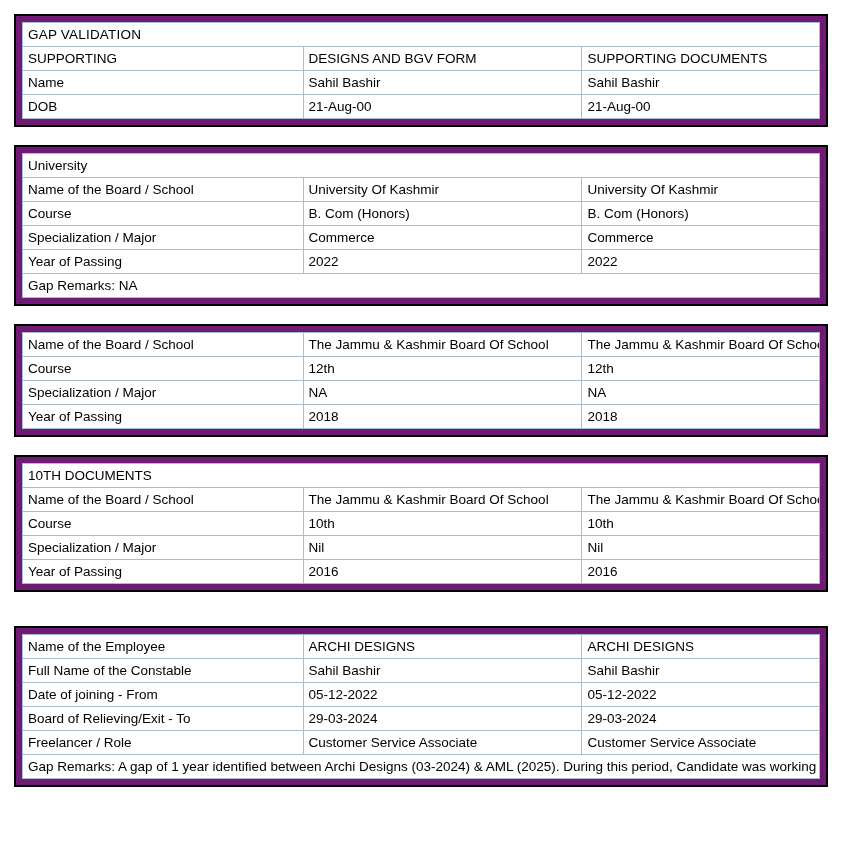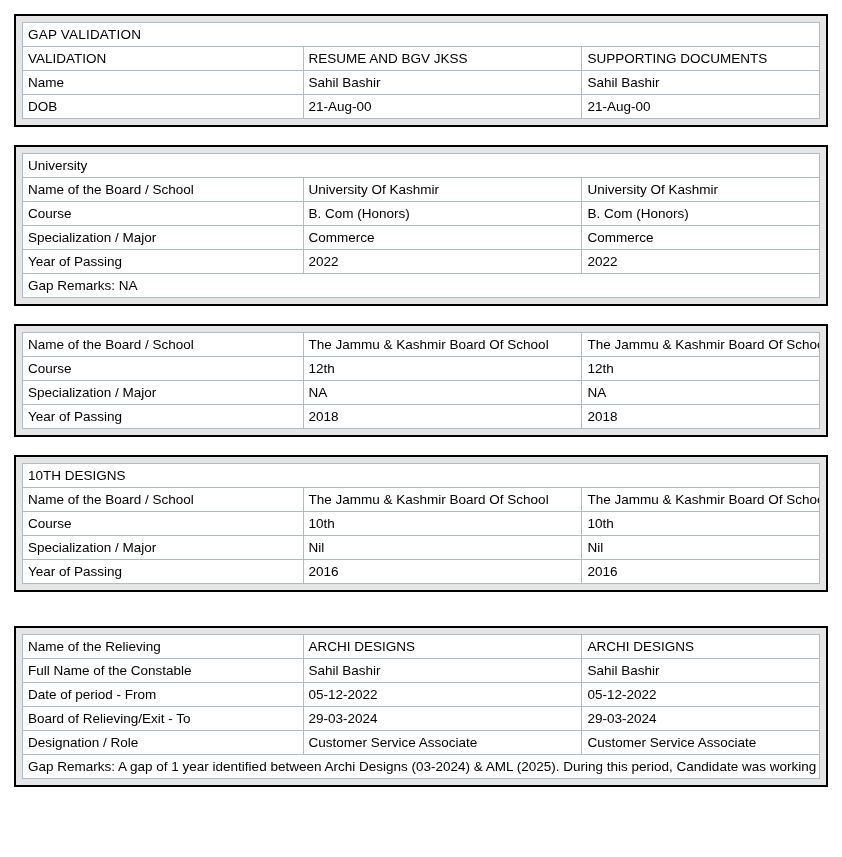--- a/index.html
+++ b/index.html
@@ -20,21 +20,21 @@
     position: relative;
     box-sizing: border-box;
     padding: 14px 14px 0 14px;
   }
 
   
   .block {
     border: 2px solid #000000;
     box-sizing: border-box;
     padding: 6px;
-    background: #e5e5e5;
+    background: #701a75;
   }
   .spacer-lg { height: 18px; }
 
   table.grid {
     border-collapse: collapse;
     width: 100%;
     table-layout: fixed;
   }
   table.grid col.c1 { width: 35.2%; }
   table.grid col.c2 { width: 35.0%; }
@@ -87,22 +87,22 @@
       <colgroup>
           <col class="c1">
           <col class="c2">
           <col class="c3">
         </colgroup>
       <tbody>
         <tr>
           <td class="title-cell" colspan="3">GAP VALIDATION</td>
         </tr>
         <tr>
-          <td class="hdr">VALIDATION</td>
-          <td class="hdr">RESUME AND BGV JKSS</td>
+          <td class="hdr">SUPPORTING</td>
+          <td class="hdr">DESIGNS AND BGV FORM</td>
           <td class="hdr">SUPPORTING DOCUMENTS</td>
         </tr>
         <tr>
           <td>Name</td>
           <td>Sahil Bashir</td>
           <td>Sahil Bashir</td>
         </tr>
         <tr>
           <td>DOB</td>
           <td>21-Aug-00</td>
@@ -190,21 +190,21 @@
 
   <div class="block">
     <table class="grid">
       <colgroup>
           <col class="c1">
           <col class="c2">
           <col class="c3">
         </colgroup>
       <tbody>
         <tr>
-          <td class="sect-title" colspan="3">10TH DESIGNS</td>
+          <td class="sect-title" colspan="3">10TH DOCUMENTS</td>
         </tr>
         <tr>
           <td>Name of the Board / School</td>
           <td>The Jammu &amp; Kashmir Board Of School</td>
           <td>The Jammu &amp; Kashmir Board Of School</td>
         </tr>
         <tr>
           <td>Course</td>
           <td>10th</td>
           <td>10th</td>
@@ -227,41 +227,41 @@
 
   <div class="block">
     <table class="grid">
       <colgroup>
           <col class="c1">
           <col class="c2">
           <col class="c3">
         </colgroup>
       <tbody>
         <tr>
-          <td>Name of the Relieving</td>
+          <td>Name of the Employee</td>
           <td>ARCHI DESIGNS</td>
           <td>ARCHI DESIGNS</td>
         </tr>
         <tr>
           <td>Full Name of the Constable</td>
           <td>Sahil Bashir</td>
           <td>Sahil Bashir</td>
         </tr>
         <tr>
-          <td>Date of period - From</td>
+          <td>Date of joining - From</td>
           <td>05-12-2022</td>
           <td>05-12-2022</td>
         </tr>
         <tr>
           <td>Board of Relieving/Exit - To</td>
           <td>29-03-2024</td>
           <td>29-03-2024</td>
         </tr>
         <tr>
-          <td>Designation / Role</td>
+          <td>Freelancer / Role</td>
           <td>Customer Service Associate</td>
           <td>Customer Service Associate</td>
         </tr>
         <tr>
           <td class="remarks" colspan="3">Gap Remarks: A gap of 1 year identified between Archi Designs (03-2024) &amp; AML (2025). During this period, Candidate was working as a Freelancer for Oatree Equity LLP and was also preparing for JKSS Constable Exam. Candidate has provided the supporting documents, hence considering the Gap period as Green.</td>
         </tr>
       </tbody>
     </table>
   </div>
 

